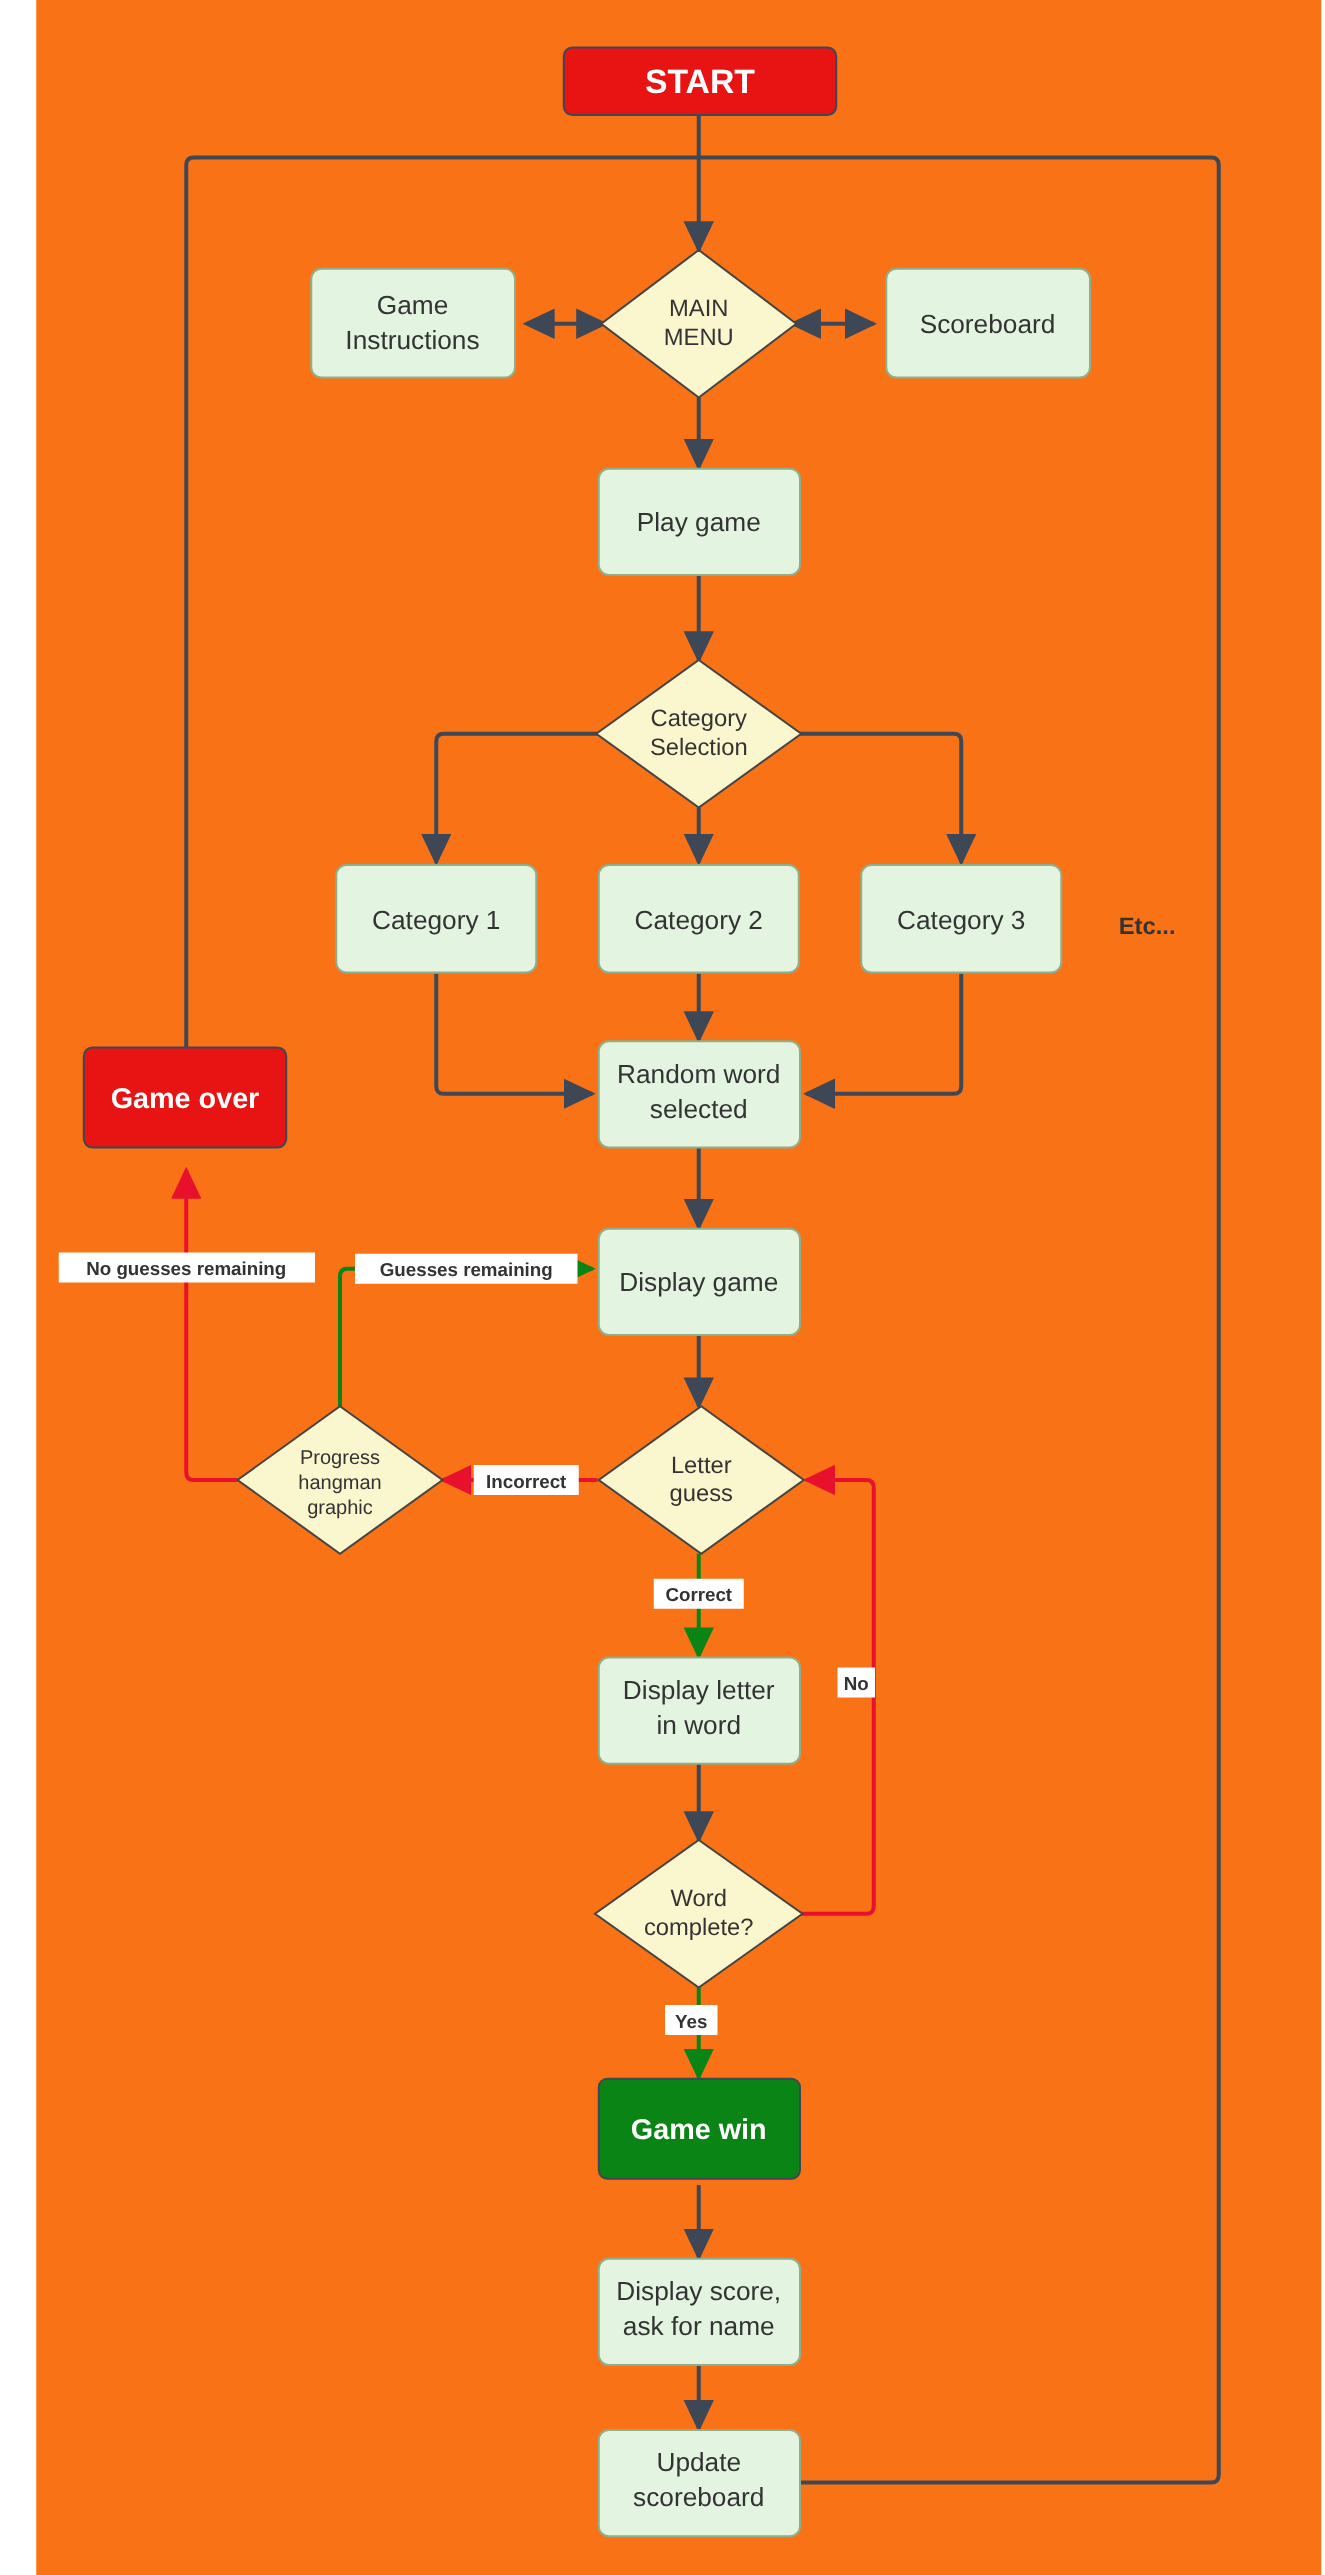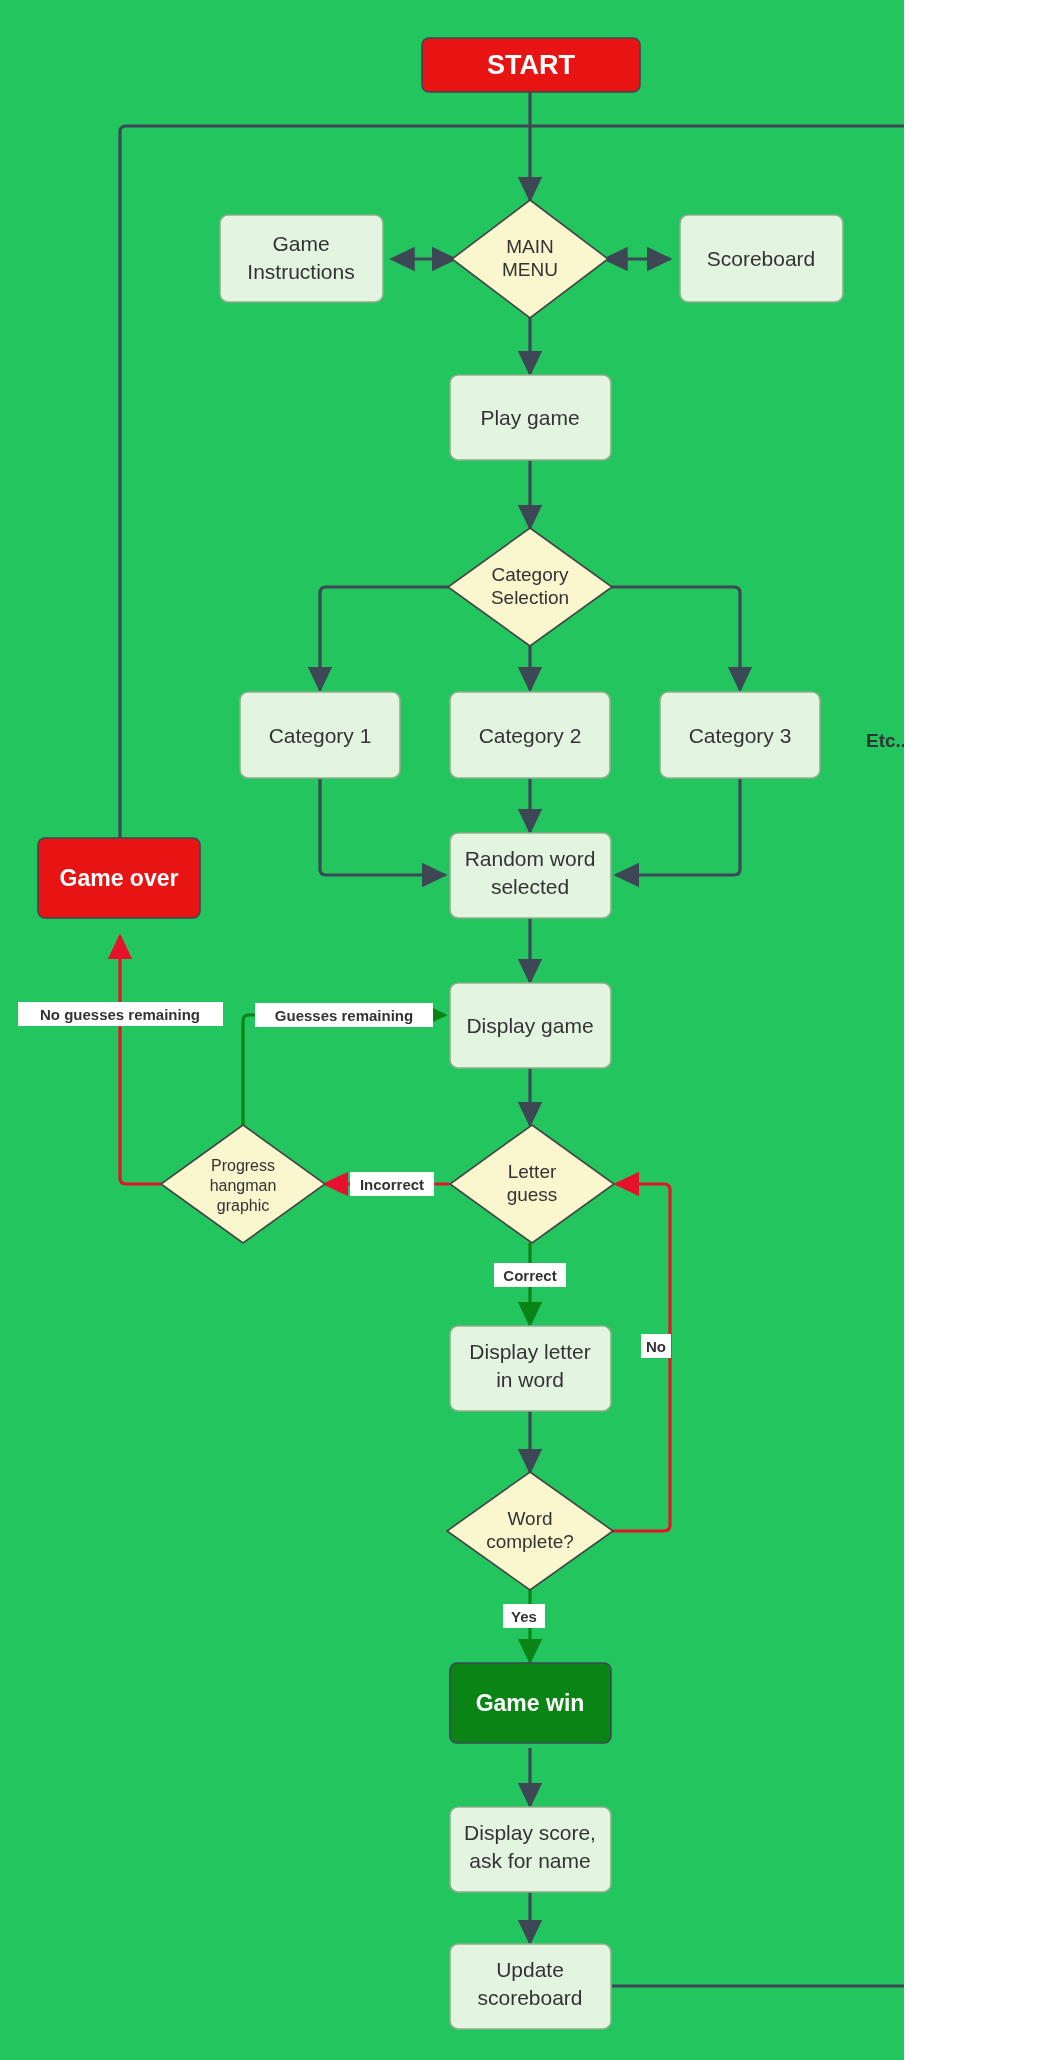--- a/index.html
+++ b/index.html
@@ -5,24 +5,25 @@
   html, body {
     margin: 0;
     padding: 0;
     background: #ffffff;
   }
   body {
     font-family: "Liberation Sans", sans-serif;
   }
   #flow-root {
     position: relative;
-    width: 904px;
+    width: 1028px;
     height: 2060px;
-    background: #22c55e;
+    background: #f97316;
     overflow: hidden;
+    margin-left: 29px;
   }
   svg#flow-svg {
     display: block;
     width: 1060px;
     height: 2060px;
   }
   .node-label {
     font-family: "Liberation Sans", sans-serif;
     font-size: 21px;
     fill: #333333;

